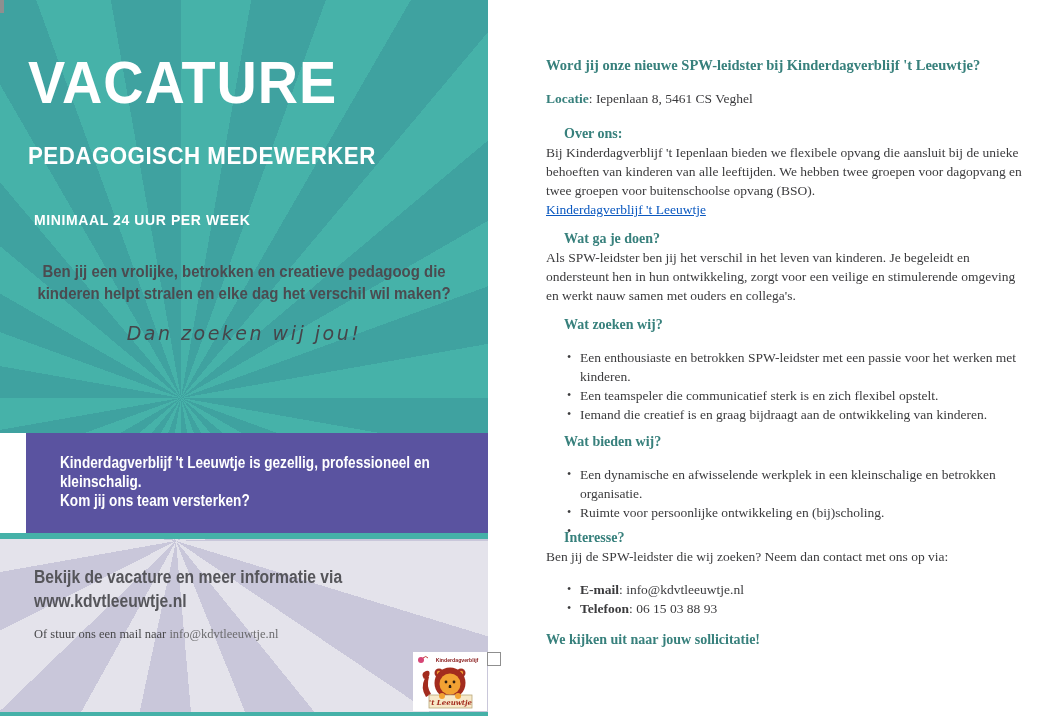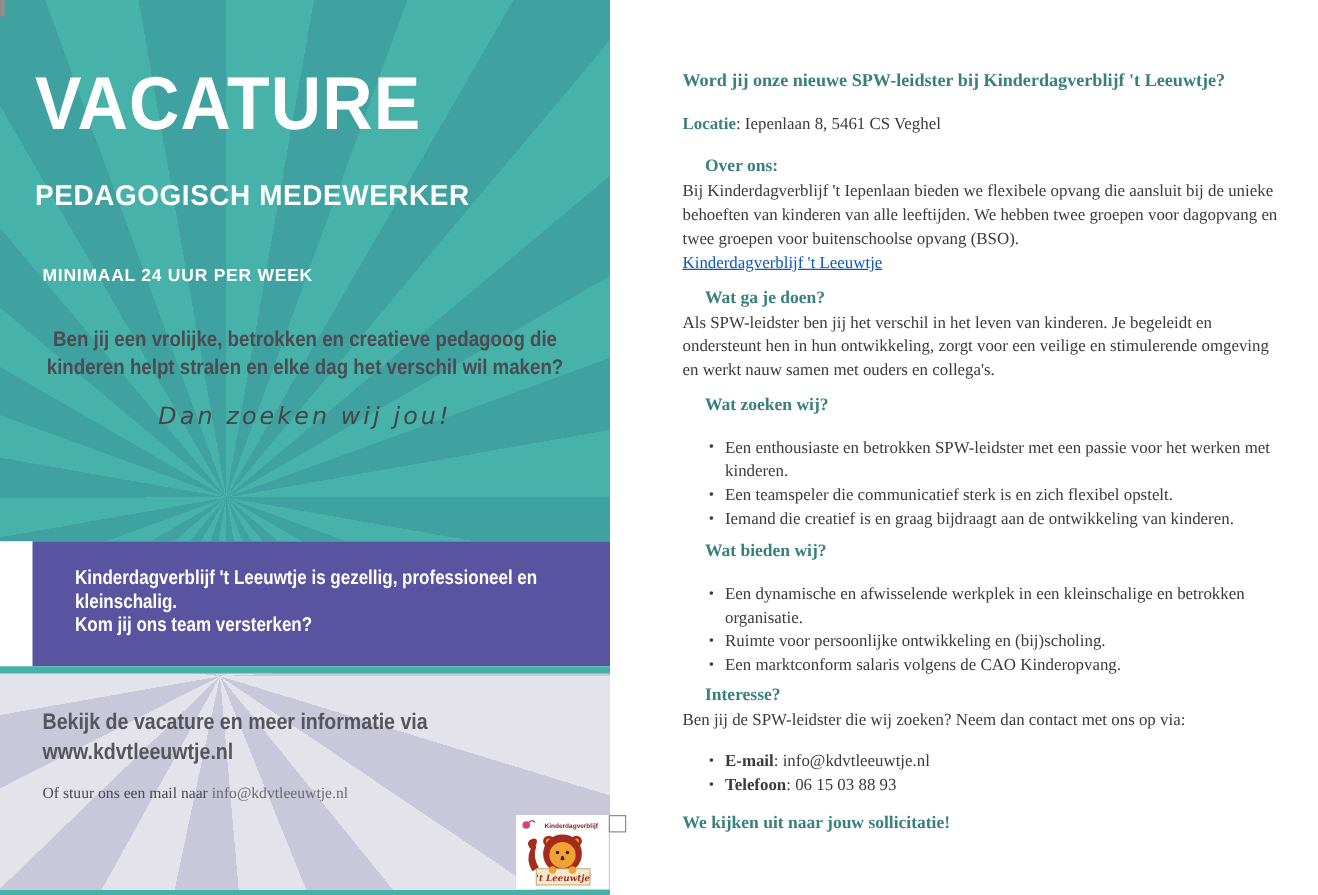--- a/index.html
+++ b/index.html
@@ -159,21 +159,21 @@
       <ul class="blist">
         <li><span class="dot">•</span><span>Een enthousiaste en betrokken SPW-leidster met een passie voor het werken met kinderen.</span></li>
         <li><span class="dot">•</span><span>Een teamspeler die communicatief sterk is en zich flexibel opstelt.</span></li>
         <li><span class="dot">•</span><span>Iemand die creatief is en graag bijdraagt aan de ontwikkeling van kinderen.</span></li>
       </ul>
 
       <div class="sect-title mt8">Wat bieden wij?</div>
       <ul class="blist">
         <li><span class="dot">•</span><span>Een dynamische en afwisselende werkplek in een kleinschalige en betrokken organisatie.</span></li>
         <li><span class="dot">•</span><span>Ruimte voor persoonlijke ontwikkeling en (bij)scholing.</span></li>
-        <li><span class="dot">•</span><span>Een marktconform salaris volgens de CAO Kinderopvang.</span></li>
+        <li><span class="dot">•</span></li>
       </ul>
 
       <div class="sect-title mt6">Interesse?</div>
       <div class="para">Ben jij de SPW-leidster die wij zoeken? Neem dan contact met ons op via:</div>
       <ul class="blist">
         <li><span class="dot">•</span><span class="b">E-mail</span><span>: info@kdvtleeuwtje.nl</span></li>
         <li><span class="dot">•</span><span class="b">Telefoon</span><span>: 06 15 03 88 93</span></li>
       </ul>
 
       <div class="closing">We kijken uit naar jouw sollicitatie!</div>

